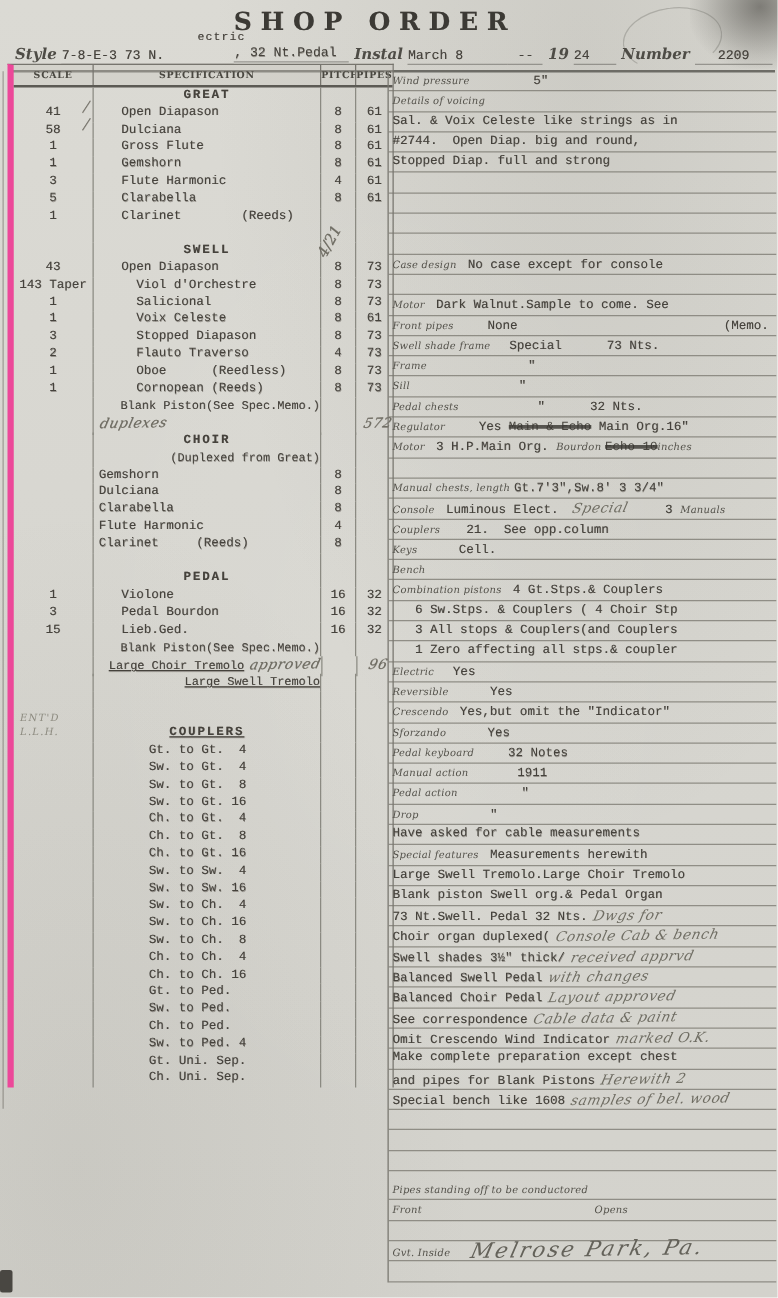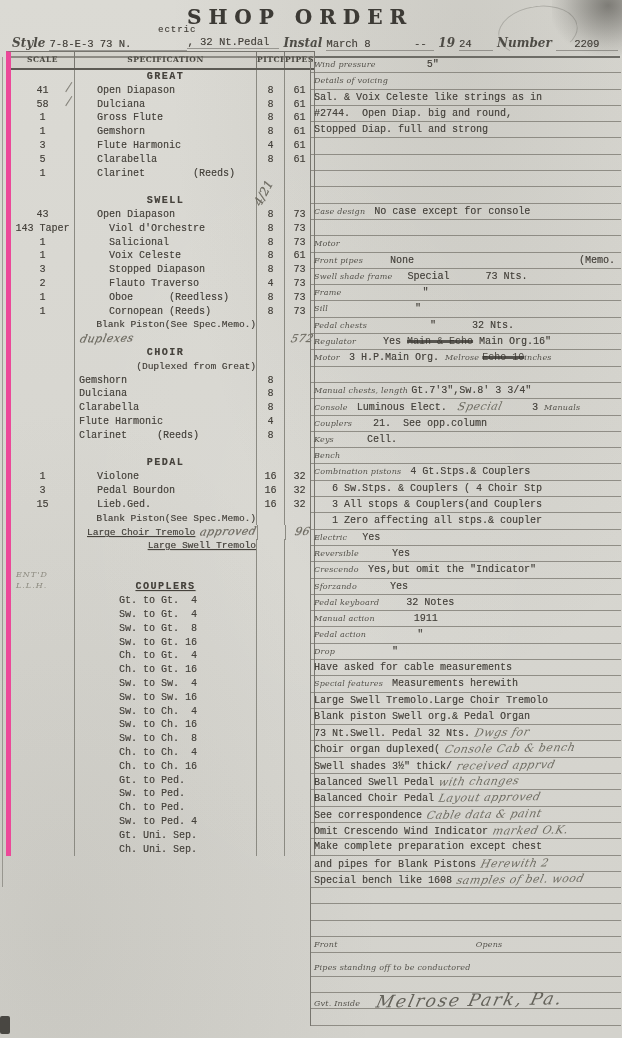--- a/index.html
+++ b/index.html
@@ -351,20 +351,26 @@
         <div class="lc pipes ink"></div>
       </div>
       <div class="lrow">
         <div class="lc scale ink"></div>
         <div class="lc spec ink" style="padding-left: 44px;">Ch. to Gt.  4</div>
         <div class="lc pitch ink"></div>
         <div class="lc pipes ink"></div>
       </div>
       <div class="lrow">
         <div class="lc scale ink"></div>
+        <div class="lc spec ink" style="padding-left: 44px;">Ch. to Gt.  8</div>
+        <div class="lc pitch ink"></div>
+        <div class="lc pipes ink"></div>
+      </div>
+      <div class="lrow">
+        <div class="lc scale ink"></div>
         <div class="lc spec ink" style="padding-left: 44px;">Ch. to Gt. 16</div>
         <div class="lc pitch ink"></div>
         <div class="lc pipes ink"></div>
       </div>
       <div class="lrow">
         <div class="lc scale ink"></div>
         <div class="lc spec ink" style="padding-left: 44px;">Sw. to Sw.  4</div>
         <div class="lc pitch ink"></div>
         <div class="lc pipes ink"></div>
       </div>
@@ -448,28 +454,28 @@
     <div class="rrow"><span class="fl">Details of voicing</span></div>
     <div class="rrow"><span class="fv ink">Sal. &amp; Voix Celeste like strings as in</span></div>
     <div class="rrow"><span class="fv ink">#2744.  Open Diap. big and round,</span></div>
     <div class="rrow"><span class="fv ink">Stopped Diap. full and strong</span></div>
     <div class="rrow"></div>
     <div class="rrow"></div>
     <div class="rrow"></div>
     <div class="rrow"></div>
     <div class="rrow"><span class="fl">Case design</span><span class="fv ink"> No case except for console</span></div>
     <div class="rrow"></div>
-    <div class="rrow"><span class="fl">Motor</span></div>
+    <div class="rrow"><span class="fl">Motor</span><span class="fv ink"> Dark Walnut.Sample to come. See</span></div>
     <div class="rrow"><span class="fl">Front pipes</span><span class="fv ink">    None</span><span class="fright ink">(Memo.</span></div>
     <div class="rrow"><span class="fl">Swell shade frame</span><span class="fv ink">  Special      73 Nts.</span></div>
     <div class="rrow"><span class="fl">Frame</span><span class="fv ink">             "</span></div>
     <div class="rrow"><span class="fl">Sill</span><span class="fv ink">              "</span></div>
     <div class="rrow"><span class="fl">Pedal chests</span><span class="fv ink">          "      32 Nts.</span></div>
     <div class="rrow"><span class="fl">Regulator</span><span class="fv ink">    Yes </span><span class="fstruck">Main &amp; Echo</span><span class="fv ink"> Main Org.16"</span></div>
-    <div class="rrow"><span class="fl">Motor</span><span class="fv ink"> 3 H.P.Main Org. </span><span class="fl">Melrose</span><span class="fstruck">Echo 10</span><span class="fl">inches</span></div>
+    <div class="rrow"><span class="fl">Motor</span><span class="fv ink"> 3 H.P.Main Org. </span><span class="fl">Bourdon</span><span class="fstruck">Echo 10</span><span class="fl">inches</span></div>
     <div class="rrow"></div>
     <div class="rrow"><span class="fl">Manual chests, length</span><span class="fv ink">Gt.7'3",Sw.8' 3 3/4"</span></div>
     <div class="rrow"><span class="fl">Console</span><span class="fv ink"> Luminous Elect. </span><span class="hs">Special</span><span class="fv ink">     3 </span><span class="fl">Manuals</span></div>
     <div class="rrow"><span class="fl">Couplers</span><span class="fv ink">   21.  See opp.column</span></div>
     <div class="rrow"><span class="fl">Keys</span><span class="fv ink">     Cell.</span></div>
     <div class="rrow"><span class="fl">Bench</span></div>
     <div class="rrow"><span class="fl">Combination pistons</span><span class="fv ink"> 4 Gt.Stps.&amp; Couplers</span></div>
     <div class="rrow"><span class="fv ink">   6 Sw.Stps. &amp; Couplers ( 4 Choir Stp</span></div>
     <div class="rrow"><span class="fv ink">   3 All stops &amp; Couplers(and Couplers</span></div>
     <div class="rrow"><span class="fv ink">   1 Zero affecting all stps.&amp; coupler</span></div>
@@ -491,22 +497,22 @@
     <div class="rrow"><span class="fv ink">Balanced Swell Pedal</span><span class="hs">with changes</span></div>
     <div class="rrow"><span class="fv ink">Balanced Choir Pedal</span><span class="hs">Layout approved</span></div>
     <div class="rrow"><span class="fv ink">See correspondence</span><span class="hs">Cable data &amp; paint</span></div>
     <div class="rrow"><span class="fv ink">Omit Crescendo Wind Indicator</span><span class="hs">marked O.K.</span></div>
     <div class="rrow"><span class="fv ink">Make complete preparation except chest</span></div>
     <div class="rrow"><span class="fv ink">and pipes for Blank Pistons</span><span class="hs">Herewith 2</span></div>
     <div class="rrow"><span class="fv ink">Special bench like 1608</span><span class="hs">samples of bel. wood</span></div>
     <div class="rrow"></div>
     <div class="rrow"></div>
     <div class="rrow"></div>
+    <div class="rrow gap"><span class="fl">Pipes standing off to be conductored</span></div>
     <div class="rrow"><span class="fl">Front</span><span class="fl split2">Opens</span></div>
-    <div class="rrow gap"><span class="fl">Pipes standing off to be conductored</span></div>
     <div class="rrow"></div>
     <div class="rrow"><span class="fl">Gvt. Inside</span><span class="hs big">Melrose Park, Pa.</span></div>
     <div class="rrow"></div>
   </div>
 
 <div class="handmark ink" style="top:186px;left:250px;transform:rotate(-62deg)">4/21</div>
 <div class="pencil" style="top:570px;left:16px">ENT'D</div>
 <div class="pencil" style="top:581px;left:16px">L.L.H.</div>
 
 </body></html>

